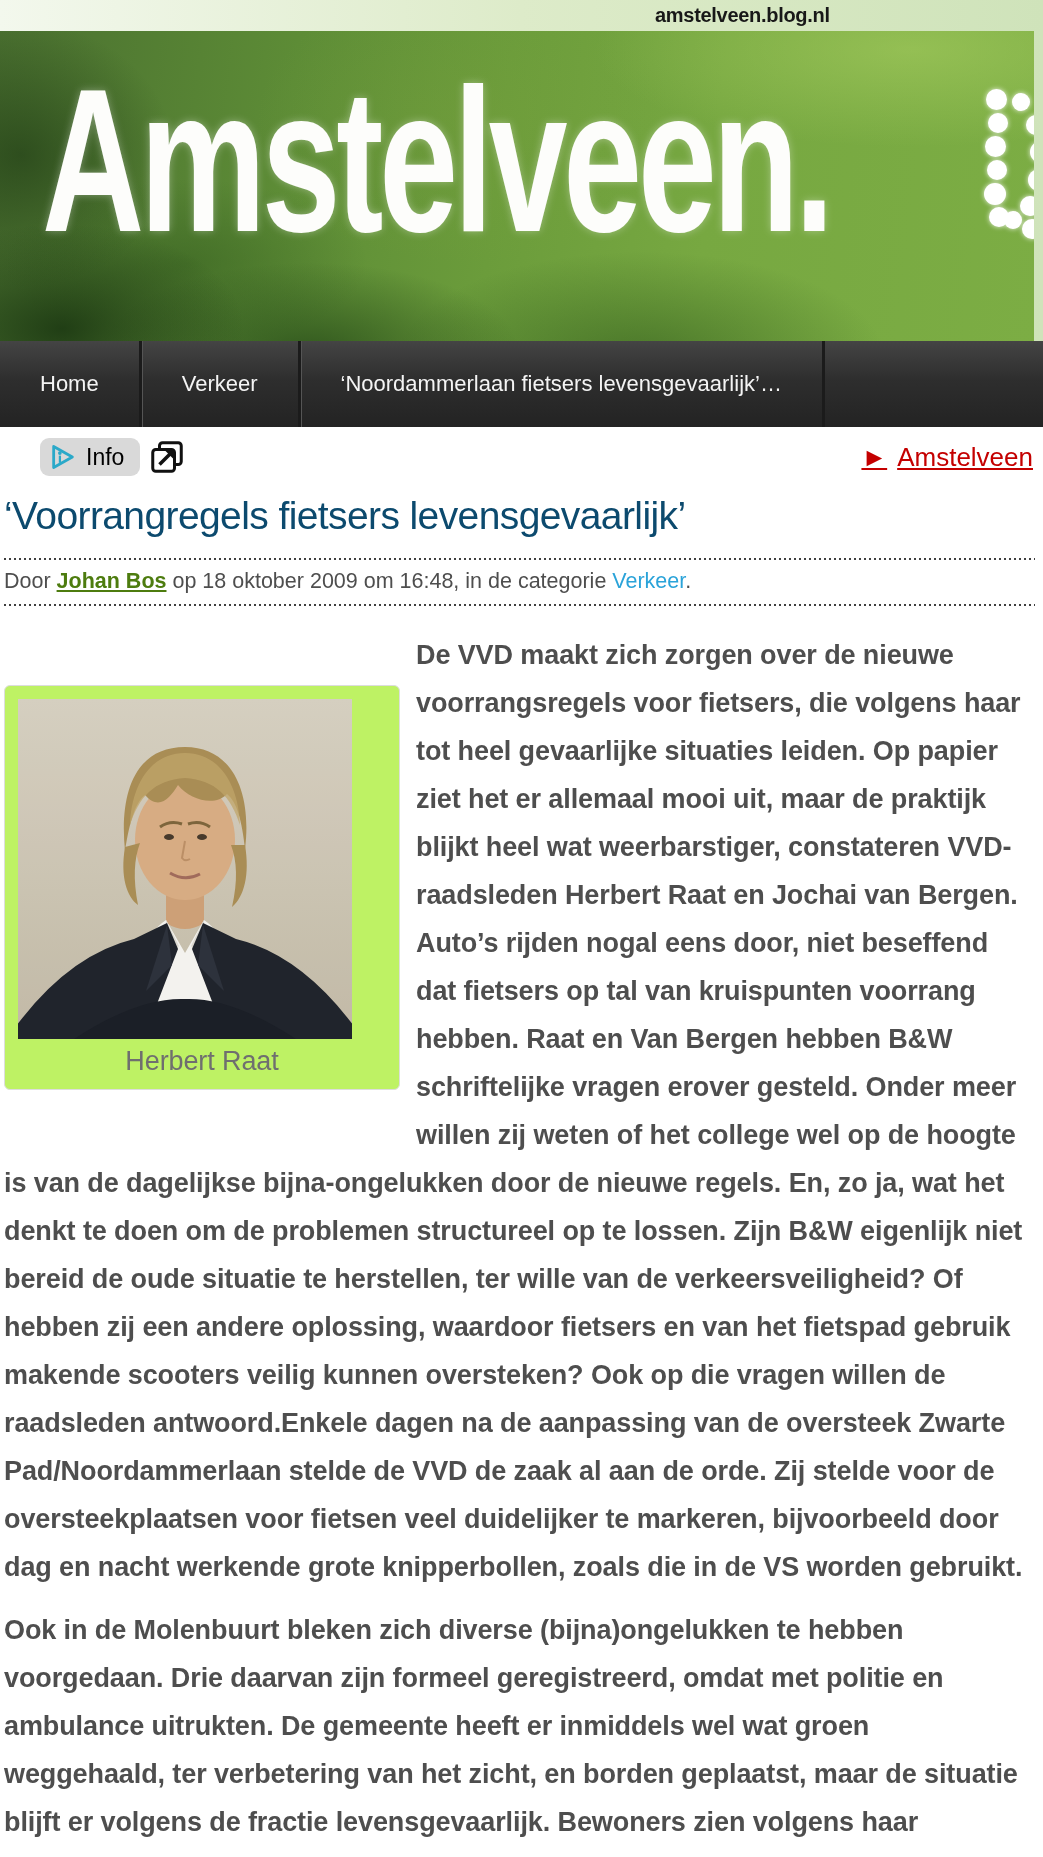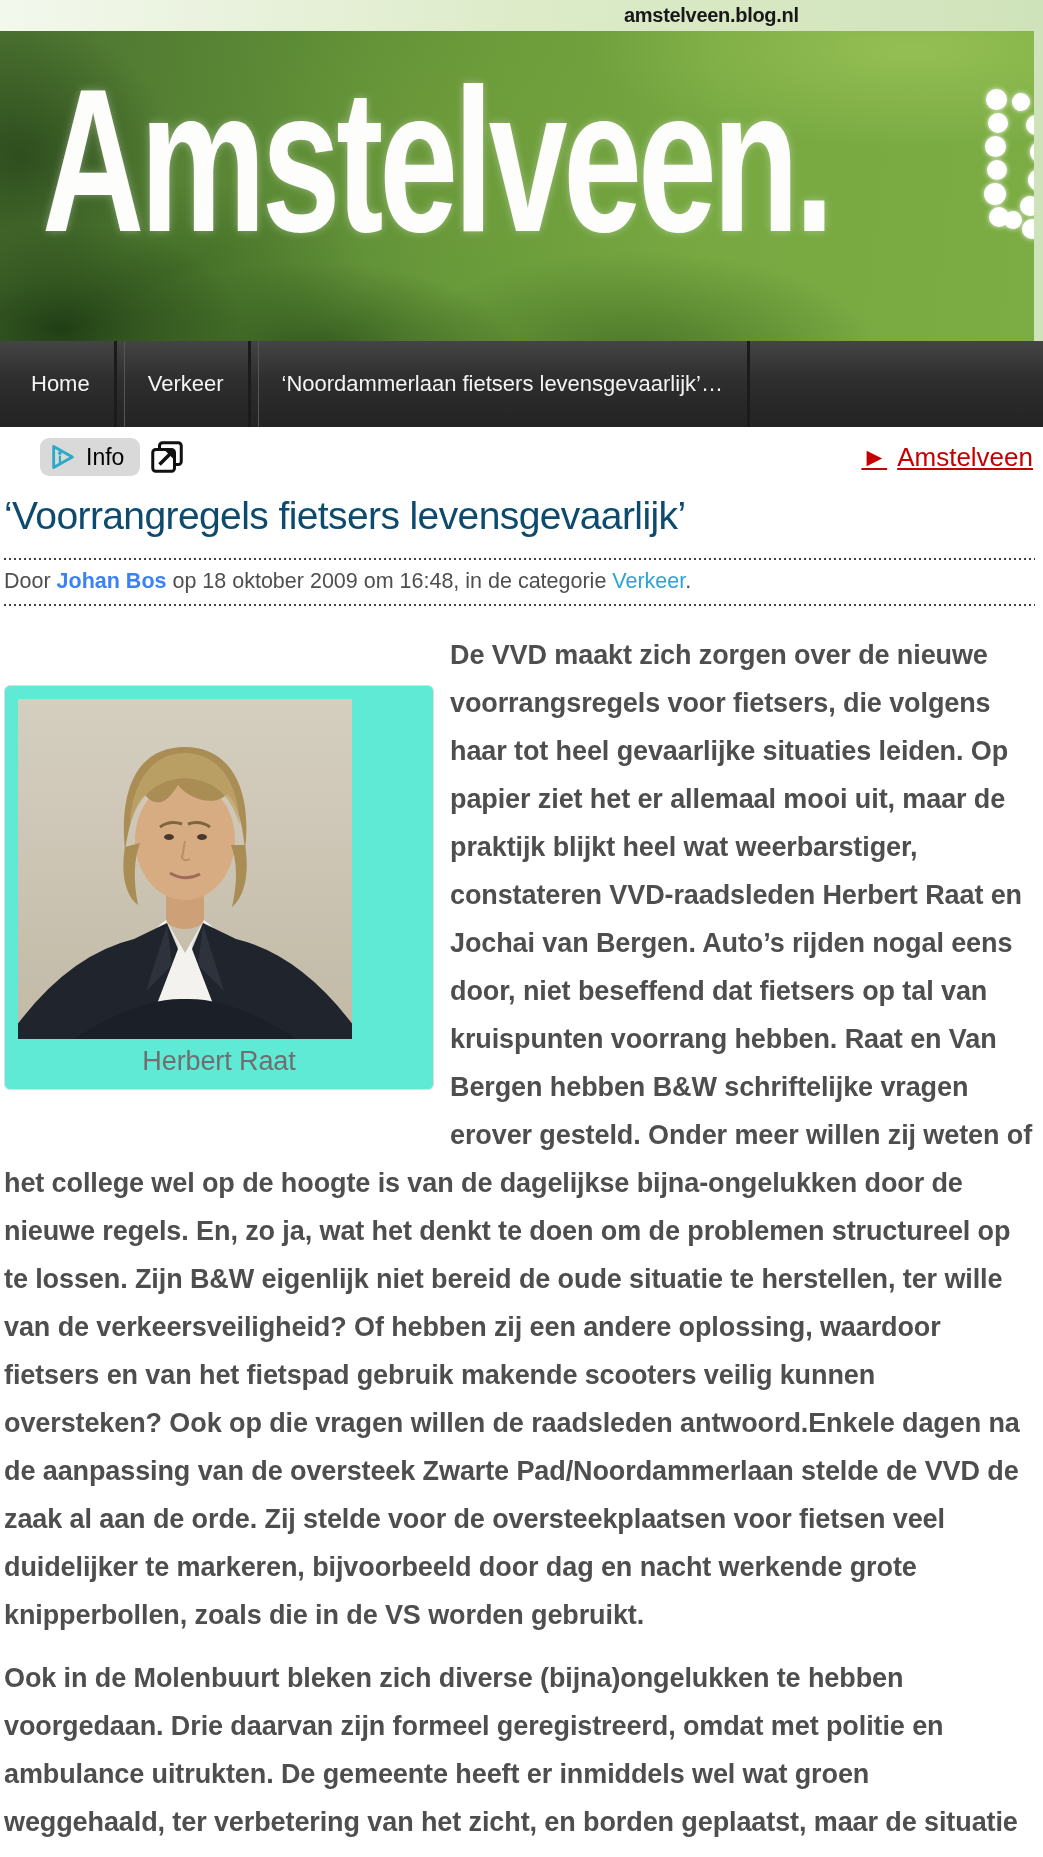--- a/index.html
+++ b/index.html
@@ -8,21 +8,21 @@
     width:1043px; height:1857px; overflow:hidden;
     font-family:"Liberation Sans", sans-serif;
     color:#4e4e4e;
   }
   .page { width:1043px; height:1857px; background:#fff; overflow:hidden; }
 
   
   .masthead { background:linear-gradient(90deg,#f3f8ed 0%,#ddebc9 50%,#cfe3ba 100%); }
   .topbar { position:relative; height:31px; }
   .topbar-url {
-    position:absolute; left:624px; top:4px;
+    position:absolute; left:655px; top:4px;
     font-size:20px; font-weight:700; color:#181818; letter-spacing:-0.3px;
   }
   .header-img {
     position:relative; width:1034px; height:310px; overflow:hidden;
     background:
       radial-gradient(ellipse 260px 150px at 6% 96%, rgba(24,52,16,.85), rgba(24,52,16,0) 70%),
       radial-gradient(ellipse 300px 130px at 30% 104%, rgba(34,70,22,.75), rgba(34,70,22,0) 70%),
       radial-gradient(ellipse 340px 150px at 62% 106%, rgba(44,86,26,.6), rgba(44,86,26,0) 72%),
       radial-gradient(ellipse 220px 190px at 2% 40%, rgba(30,58,20,.65), rgba(30,58,20,0) 70%),
       radial-gradient(ellipse 260px 120px at 18% 75%, rgba(52,94,30,.55), rgba(52,94,30,0) 70%),
@@ -34,23 +34,23 @@
     position:absolute; left:42px; top:26px; line-height:205px;
     font-size:205px; font-weight:700; color:#fdfdfb; white-space:nowrap;
     transform:scaleX(0.69); transform-origin:left top; letter-spacing:-6px;
     text-shadow:0 0 10px rgba(255,255,255,.35);
   }
   .dot { position:absolute; background:#fff; border-radius:50%; box-shadow:0 0 5px rgba(255,255,255,.85); }
 
   
   .nav { display:flex; height:86px; background:linear-gradient(#444 0%,#2e2e2e 45%,#232323 100%); }
   .nav-item {
-    display:flex; align-items:center; padding:0 24px;
+    display:flex; align-items:center; padding:0 40px;
     color:#f4f4f4; font-size:22px; white-space:nowrap; cursor:pointer;
-    border-right:3px solid #1b1b1b; box-shadow:inset 1px 0 0 #555;margin-left:7px;
+    border-right:3px solid #1b1b1b; box-shadow:inset 1px 0 0 #555;
   }
   .nav-item:first-child { box-shadow:none; }
   .nav-filler { flex:1; }
 
   
   .content { padding:0 8px 0 4px; background:#fff; }
 
   .info-row { display:flex; align-items:center; justify-content:space-between; margin-top:9px; height:42px; }
   .info-left { display:flex; align-items:center; gap:9px;margin-left:36px; }
   .info-pill {
@@ -61,29 +61,29 @@
   .ext-btn { display:inline-flex; cursor:pointer; }
   .amstelveen-link {
     color:#c40000; font-size:26px; text-decoration:underline; cursor:pointer;
     display:inline-flex; align-items:center; gap:10px; margin-right:2px;
   }
 
   .article-title { font-size:39px; font-weight:400; color:#0c4a6e; letter-spacing:-0.6px; margin:16px 0 20px; }
 
   .dotted { height:2px; background-image:repeating-linear-gradient(to right,#3e3e3e 0 2px,transparent 2px 5px); }
   .byline { padding:9px 0 10px; font-size:21.5px; color:#4e4e4e; }
-  .byline b { font-weight:700; color:#3b82f6; }
+  .byline b { font-weight:700; color:#4d7c0f;text-decoration:underline; }
   .byline .cat-link { color:#2aa3d9; cursor:pointer; }
 
   .article-body { margin-top:25px; font-size:27px; line-height:48px; color:#4e4e4e; letter-spacing:-0.1px; }
   .article-body p { margin:0 0 15px;font-weight:bold; }
 
   figure.photo {
-    float:left; width:430px; margin:54px 16px 40px 0;
-    background:#5eead4; border:1px solid #ddd; border-radius:6px; padding:13px 13px 6px;
+    float:left; width:396px; margin:54px 16px 40px 0;
+    background:#bef264; border:1px solid #ddd; border-radius:6px; padding:13px 13px 6px;
   }
   figure.photo svg { display:block; width:334px; height:340px; }
   figcaption { text-align:center; font-size:27px; color:#6f6f6f; line-height:44px; }
 </style>
 </head>
 <body>
 
 <div class="page">
 
   <div class="masthead">

